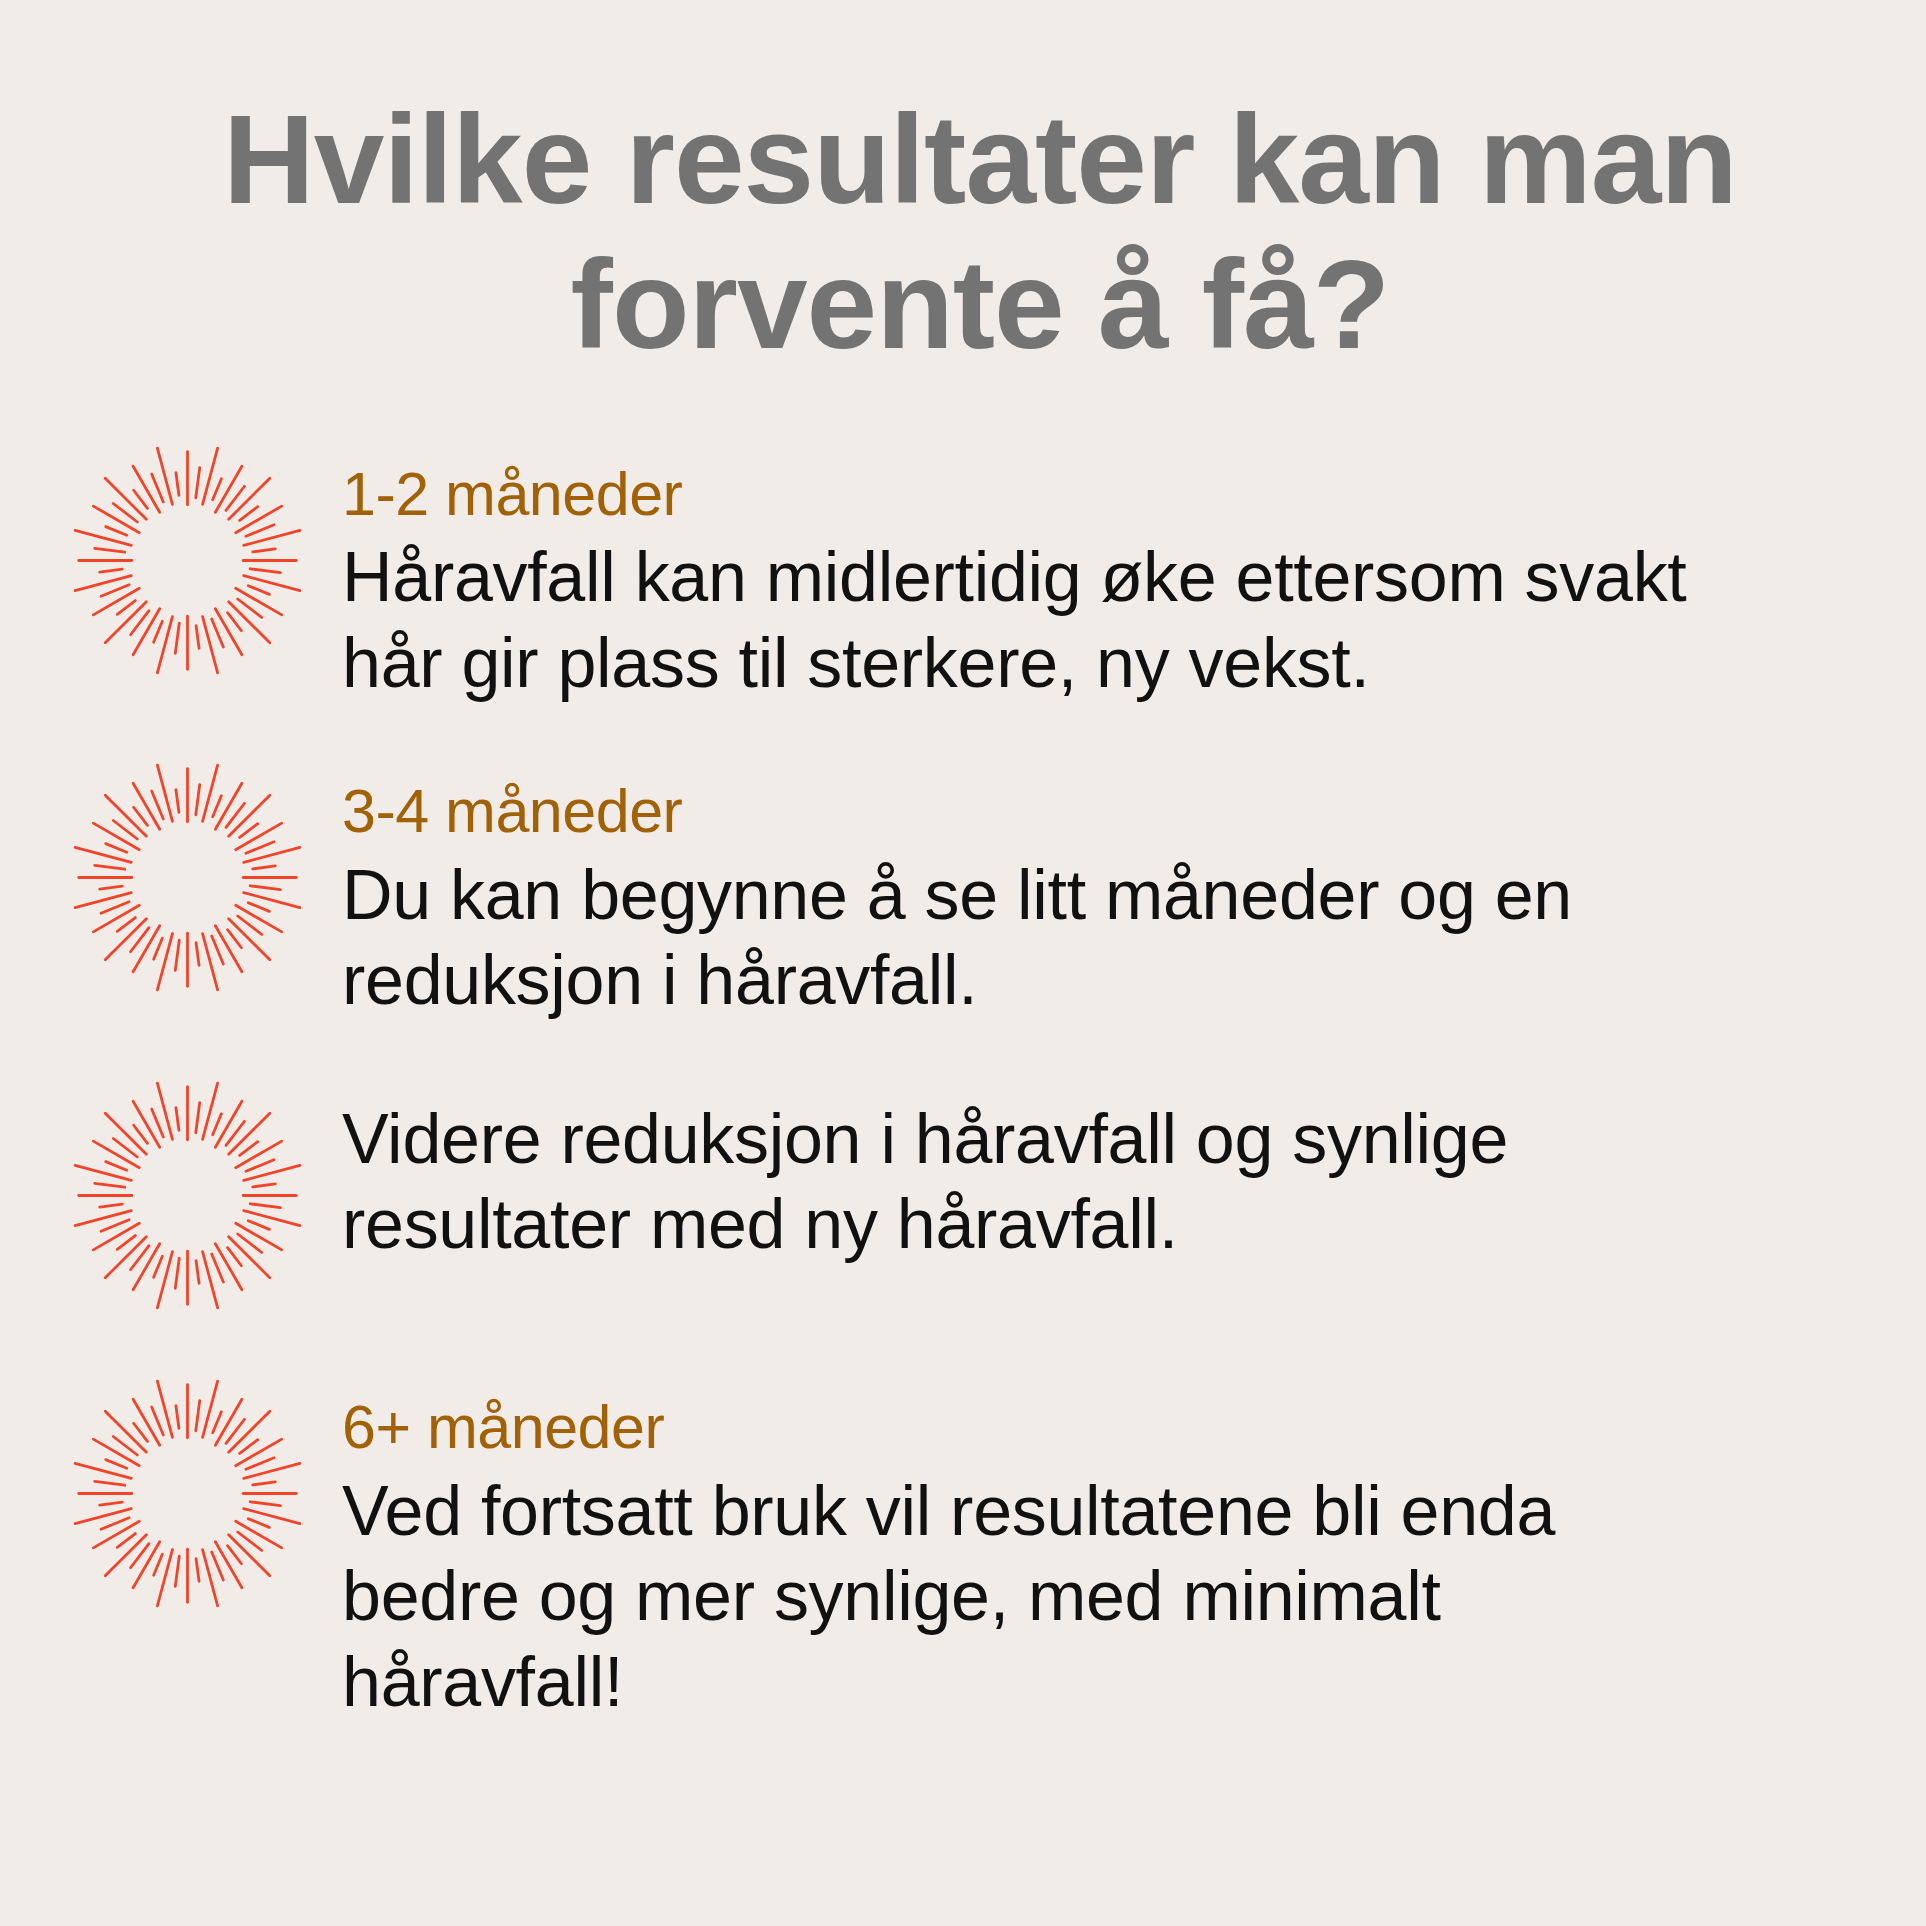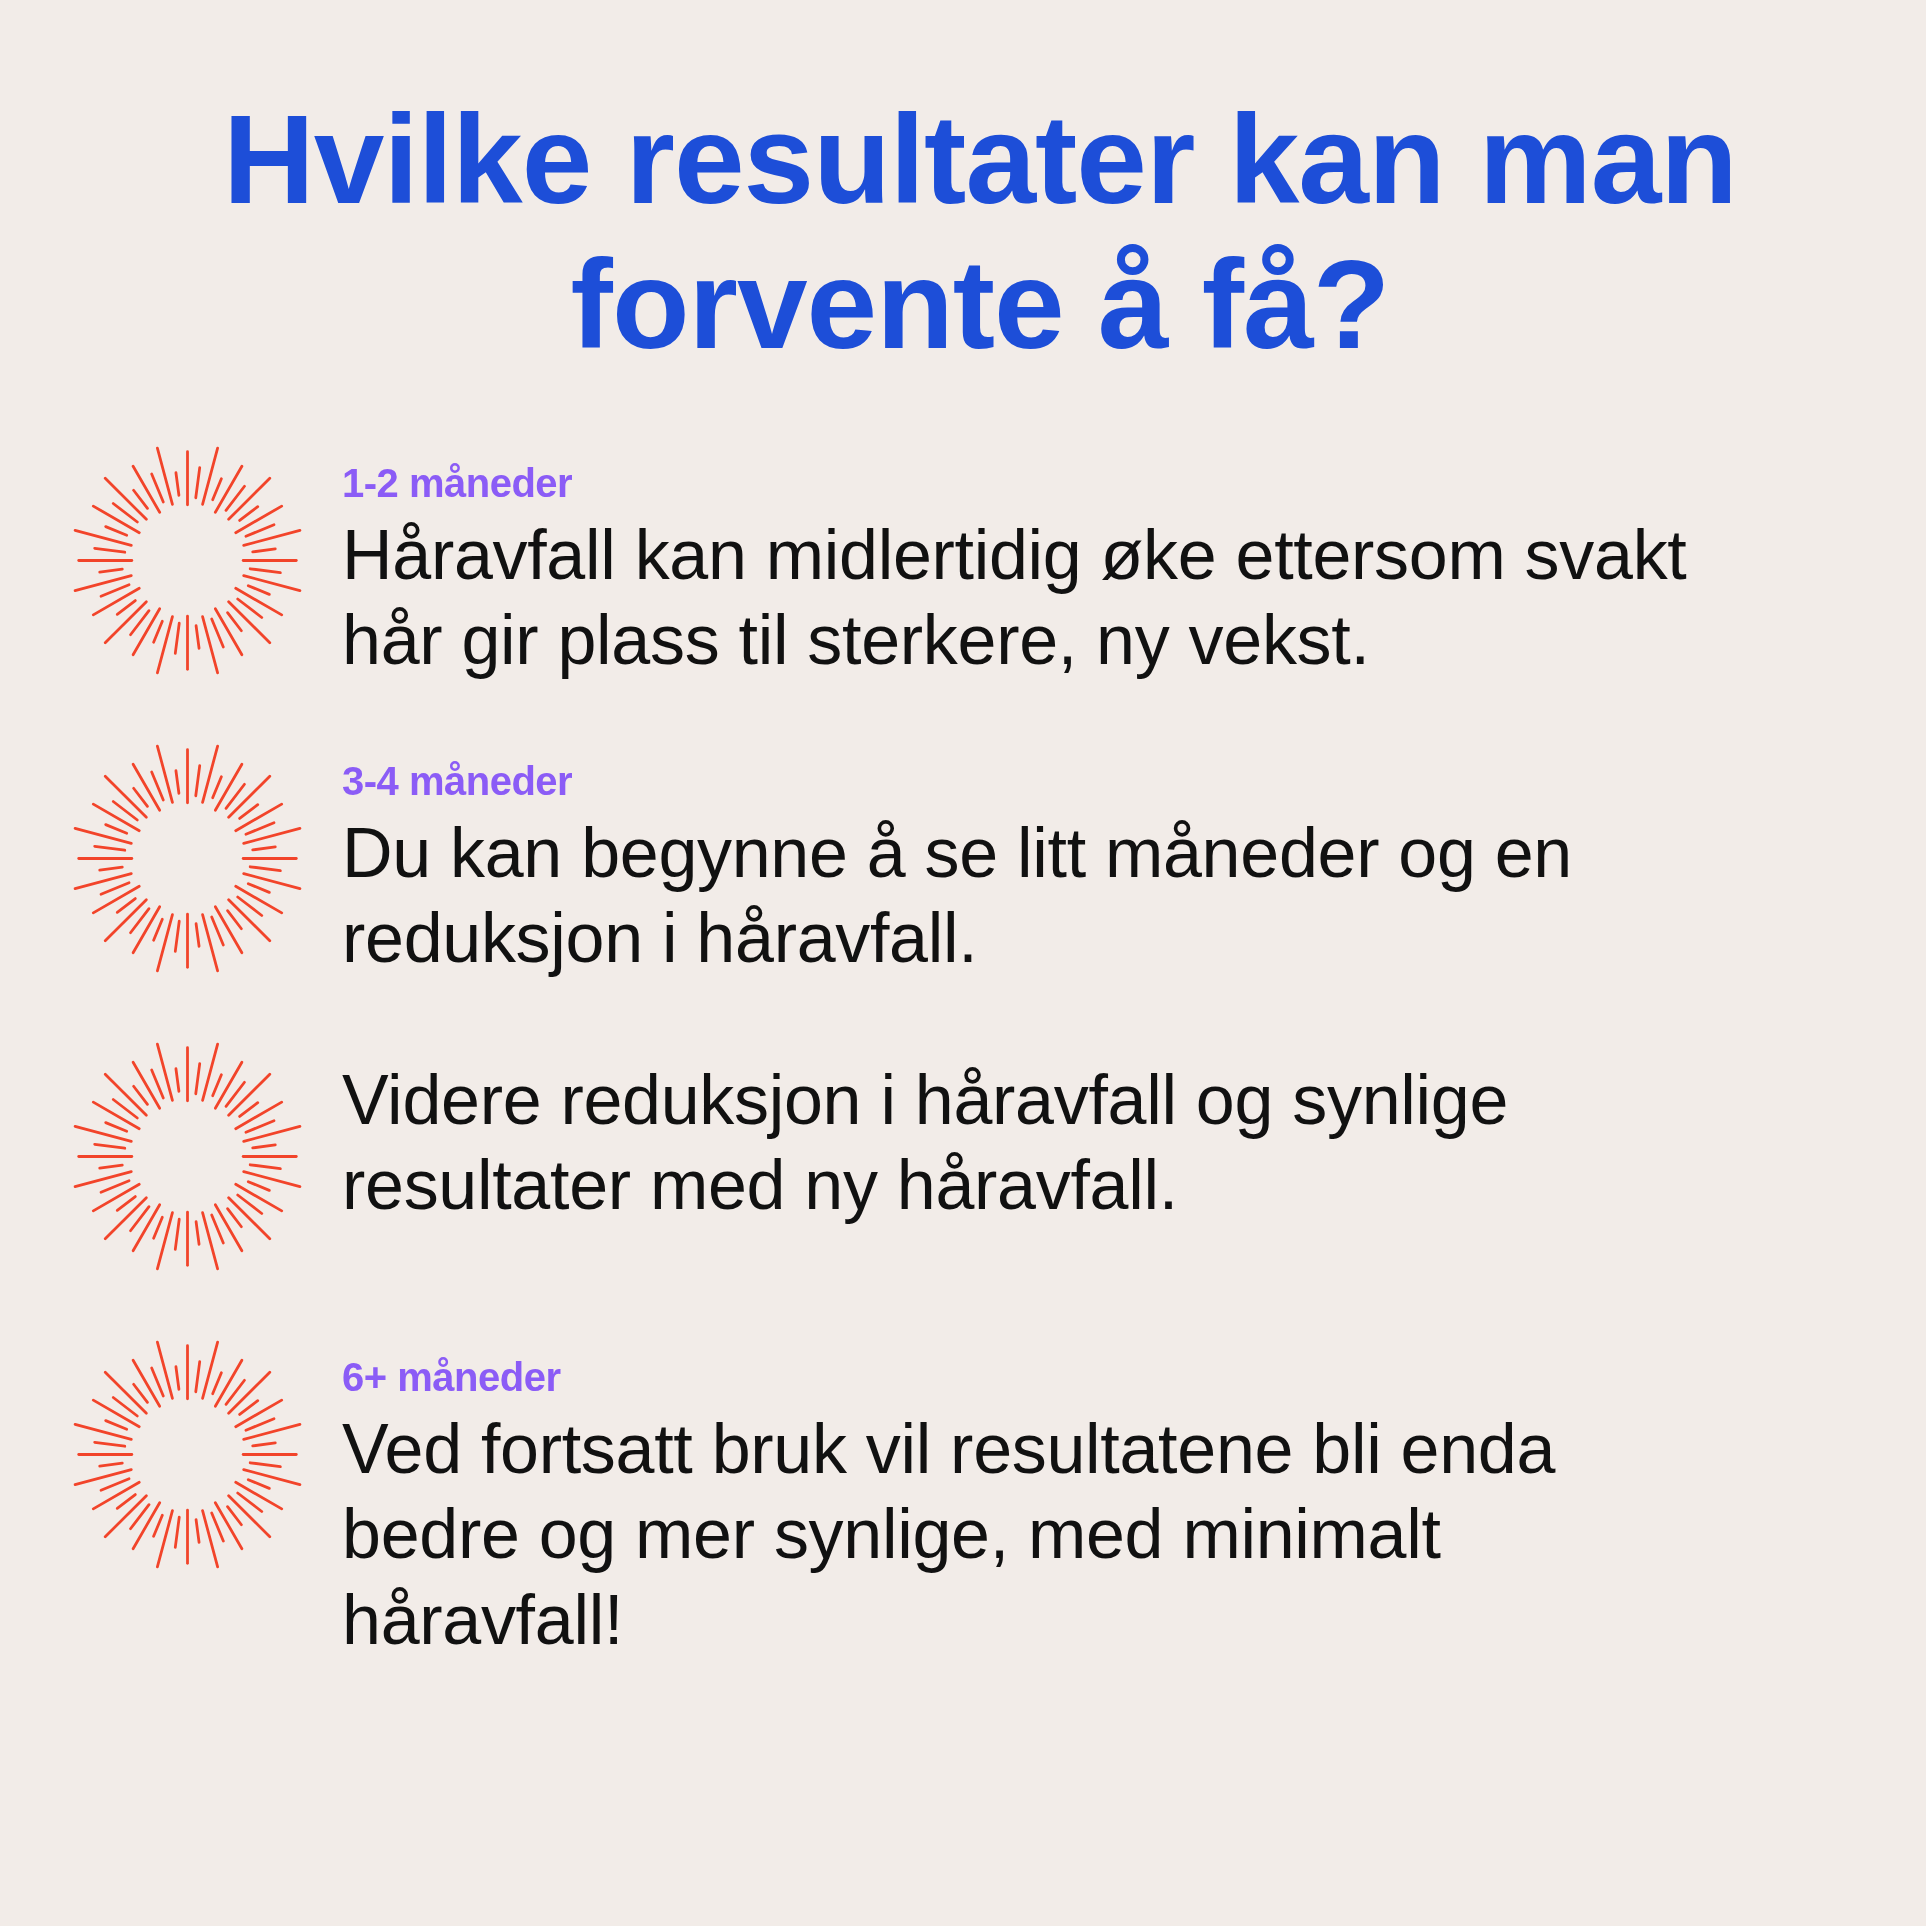--- a/index.html
+++ b/index.html
@@ -22,21 +22,21 @@
     padding: 0;
   }
   .headline {
     margin: 0;
     padding: 87px 116px 0 149px;
     text-align: center;
     font-size: 127px;
     line-height: 1.14;
     font-weight: 700;
     letter-spacing: -1px;
-    color: #1d4ed8;
+    color: #737373;
   }
   .items {
     margin-top: 65px;
     display: flex;
     flex-direction: column;
     gap: 53px;
     padding: 0 69px 0 61px;
   }
   .item {
     display: flex;
@@ -47,24 +47,24 @@
     flex: 0 0 auto;
     width: 253px;
     height: 253px;
     margin-top: -8px;
   }
   .item-text {
     flex: 1 1 auto;
     padding-top: 20px;
   }
   .item-title {
-    font-size: 40px;
+    font-size: 61px;
     line-height: 1.08;
-    font-weight: 700;
-    color: #8b5cf6;
+    font-weight: 400;
+    color: #a16207;
     margin: 0 0 8px 0;
     letter-spacing: -0.5px;
   }
   .item-body {
     font-size: 70px;
     line-height: 1.22;
     font-weight: 400;
     color: #111111;
     margin: 0;
     letter-spacing: -0.3px;

